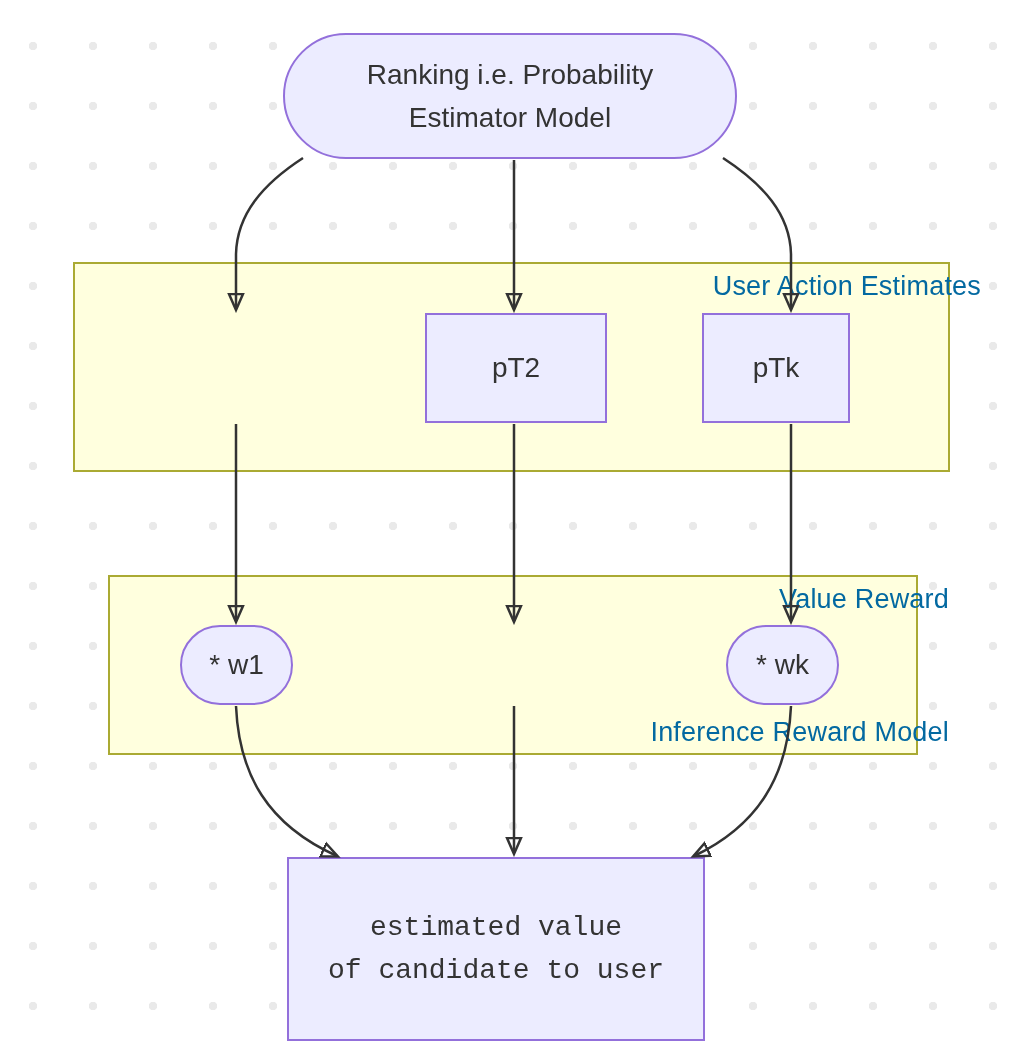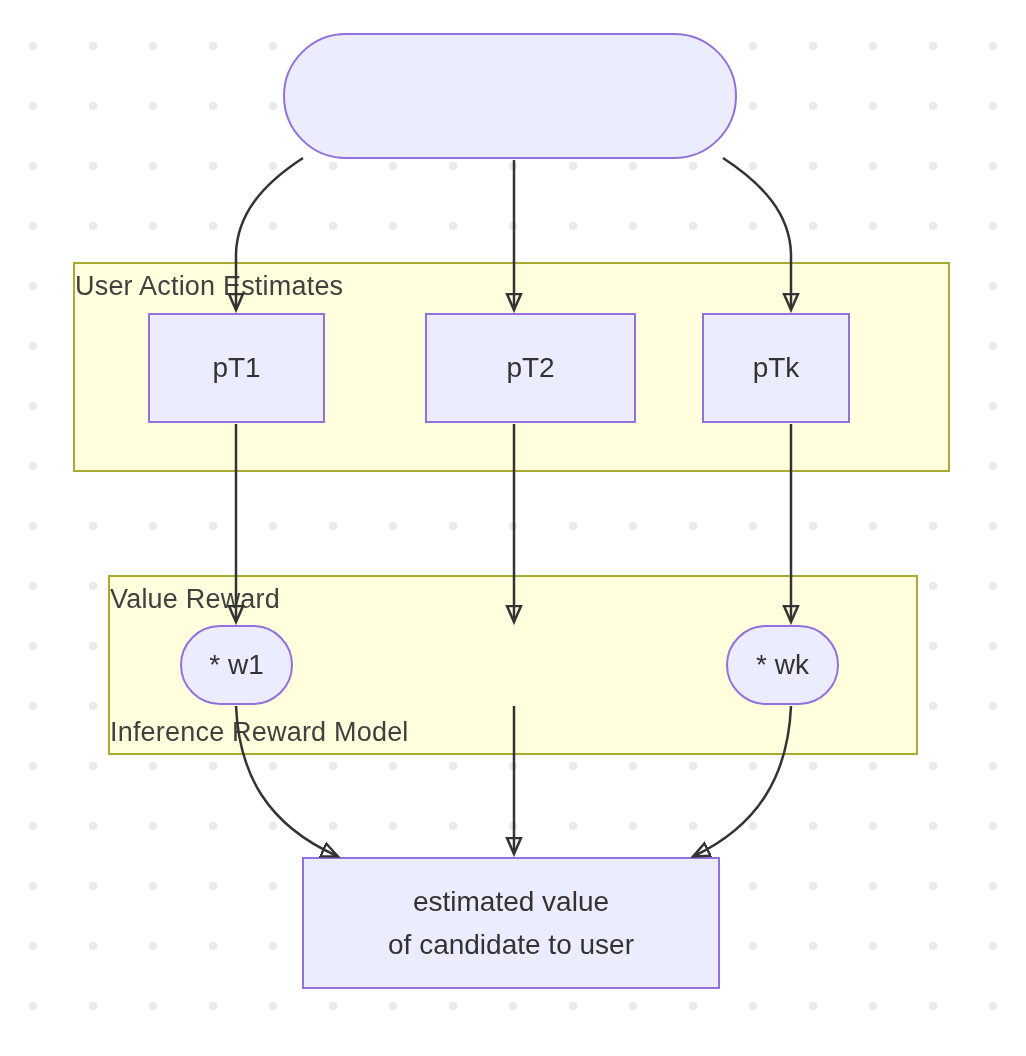--- a/index.html
+++ b/index.html
@@ -22,24 +22,25 @@
   .cluster {
     position: absolute;
     background: #ffffde;
     border: 2px solid #aaaa33;
     box-sizing: border-box;
     z-index: 1;
   }
   .cluster-label {
     position: absolute;
     width: 100%;
-    text-align: left;
+    text-align: right;
     font-size: 27px;
-    color: #404040;
+    color: #0369a1;
     letter-spacing: 0.2px;
+    padding-left: 33px;
   }
   .cluster-label.top { top: 7px; }
   .cluster-label.bottom { bottom: 5px; }
   .node {
     position: absolute;
     background: #ECECFF;
     border: 2px solid #9370DB;
     box-sizing: border-box;
     display: flex;
     flex-direction: column;
@@ -50,29 +51,29 @@
     text-align: center;
     z-index: 2;
     line-height: 1.55;
   }
   .stadium {
     left: 283px; top: 33px;
     width: 454px; height: 126px;
     border-radius: 63px;
   }
   .rect-pt1 { left: 148px; top: 313px; width: 177px; height: 110px; }
-  .rect-pt2 { left: 425px; top: 313px; width: 211px; height: 110px; }
+  .rect-pt2 { left: 425px; top: 313px; width: 182px; height: 110px; }
   .rect-ptk { left: 702px; top: 313px; width: 148px; height: 110px; }
   .cluster-1 { left: 73px;  top: 262px; width: 877px; height: 210px; }
   .cluster-2 { left: 108px; top: 575px; width: 810px; height: 180px; }
   .wnode { width: 113px; height: 80px; border-radius: 40px; justify-content: center; }
   .wnode-1 { left: 180px; top: 625px; }
   .wnode-2 { left: 457px; top: 625px; }
   .wnode-k { left: 726px; top: 625px; }
-  .rect-bottom { left: 302px; top: 857px; width: 418px; height: 132px; }
+  .rect-bottom { left: 287px; top: 857px; width: 418px; height: 184px; font-family: Liberation Mono, monospace; }
   .edges {
     position: absolute;
     left: 0; top: 0;
     z-index: 3;
     pointer-events: none;
   }
   .edges path {
     fill: none;
     stroke: #333333;
     stroke-width: 2.5px;
@@ -86,25 +87,24 @@
   <div class="cluster cluster-1">
     <div class="cluster-label top">User Action Estimates</div>
   </div>
 
   <div class="cluster cluster-2">
     <div class="cluster-label top">Value Reward</div>
     <div class="cluster-label bottom">Inference Reward Model</div>
   </div>
 
   <div class="node stadium">
+    <span>Ranking i.e. Probability</span>
+    <span>Estimator Model</span>
   </div>
 
-  <div class="node rect-pt1">
-    <span>pT1</span>
-  </div>
   <div class="node rect-pt2">
     <span>pT2</span>
   </div>
   <div class="node rect-ptk">
     <span>pTk</span>
   </div>
 
   <div class="node wnode wnode-1">
     <span>* w1</span>
   </div>

